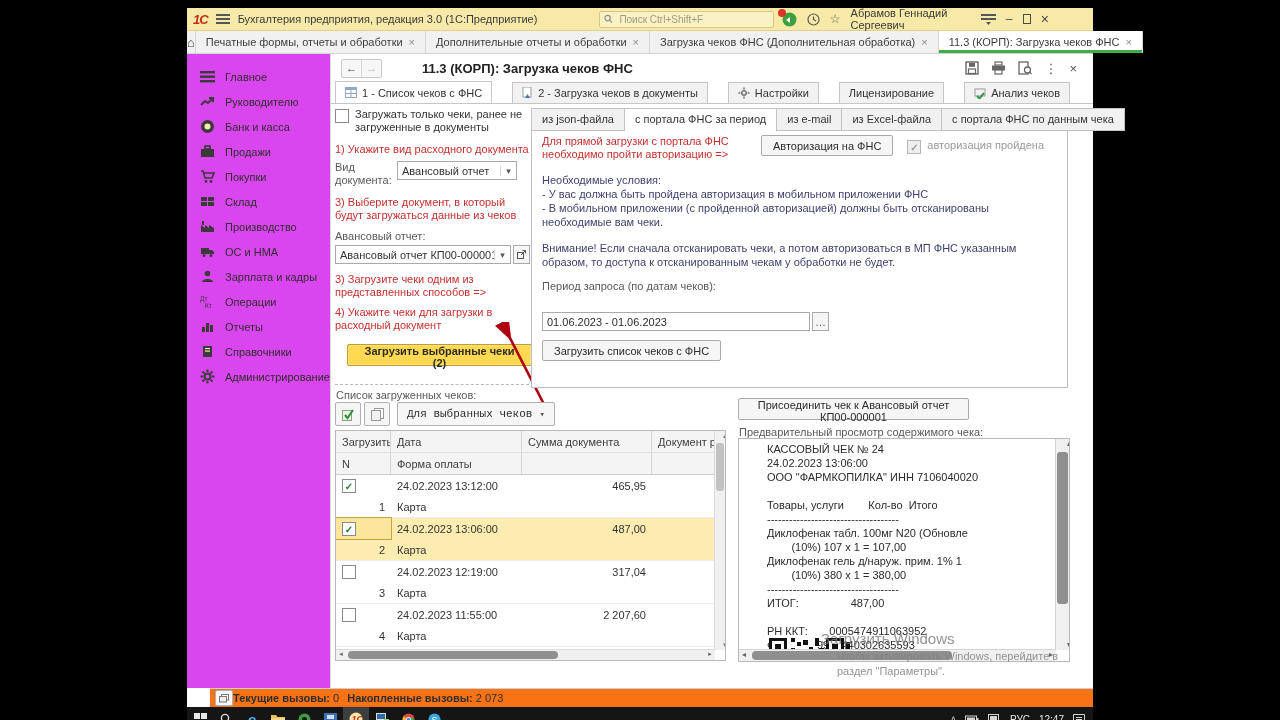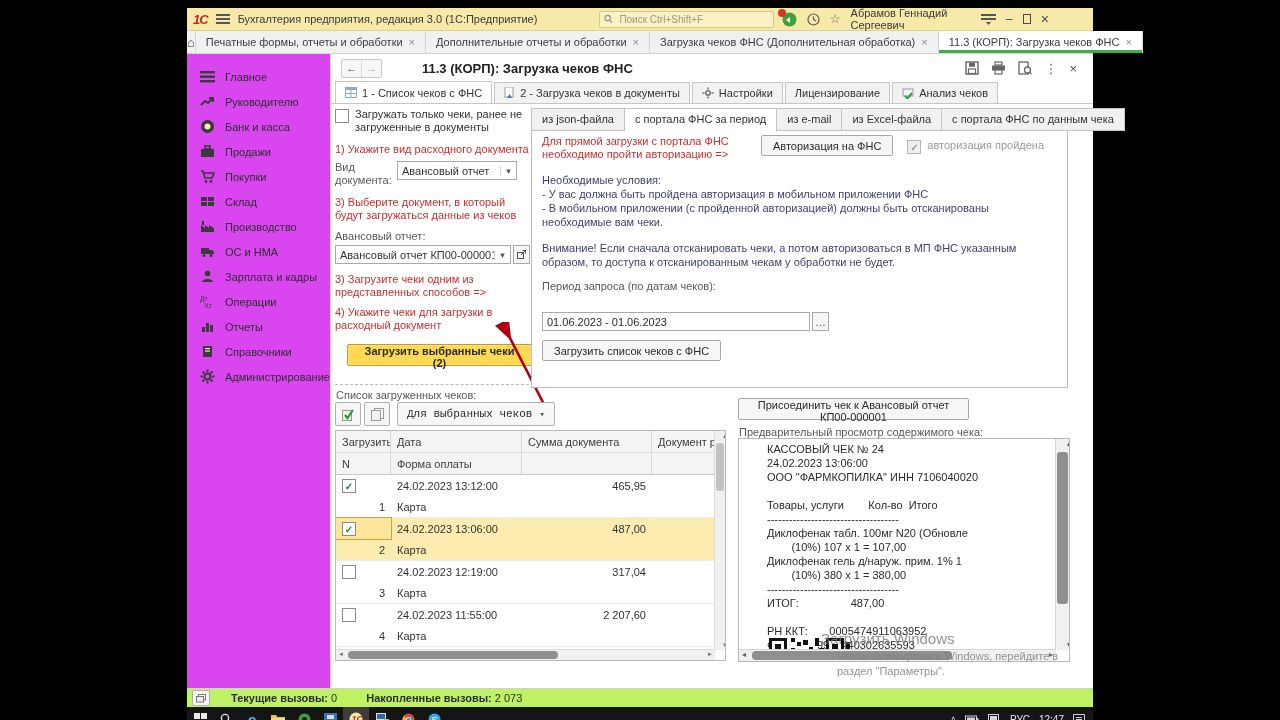--- a/index.html
+++ b/index.html
@@ -31,21 +31,21 @@
   .side-item svg{flex:0 0 15px;}
   .main{flex:1;background:#fff;border-left:1px solid #d8d8d8;display:flex;flex-direction:column;position:relative;}
   
   .form-header{height:28px;display:flex;align-items:center;}
   .navbtns{display:flex;margin-left:10px;border:1px solid #c9c9c9;border-radius:2px;background:#f7f7f7;}
   .navbtn{width:19px;height:17px;display:flex;align-items:center;justify-content:center;color:#444;}
   .navbtn.fwd{color:#b5b5b5;border-left:1px solid #d9d9d9;}
   .form-title{font-size:13px;font-weight:bold;color:#222;margin-left:40px;white-space:nowrap;}
   .fh-icons{margin-left:auto;display:flex;align-items:center;gap:12px;margin-right:16px;color:#555;}
   
-  .form-tabs{height:21px;display:flex;margin-left:4px;gap:2px;align-items:flex-end;}
+  .form-tabs{height:21px;display:flex;margin-left:4px;gap:20px;align-items:flex-end;}
   .ftab{display:flex;align-items:center;gap:5px;padding:0 9px;height:20px;line-height:20px;background:#f2f2f2;border:1px solid #c6c6c6;border-bottom:none;color:#333;white-space:nowrap;}
   .ftab.active{background:#fff;height:21px;position:relative;z-index:2;}
   .content{flex:1;position:relative;border-top:1px solid #c6c6c6;}
   
   .left-col{position:absolute;left:4px;top:2px;width:197px;}
   .chkrow{display:flex;gap:6px;margin-top:2px;}
   .chk{width:12px;height:12px;border:1px solid #8a8a8a;background:#fff;flex:0 0 12px;margin-top:1px;
        display:flex;align-items:center;justify-content:center;font-size:10px;font-weight:bold;color:#1f7a28;}
   .chk.dis{background:#eee;color:#9a9a9a;border-color:#b5b5b5;}
   .red{color:#c62f2f;}
@@ -97,21 +97,21 @@
   .attach-btn{position:absolute;left:407px;top:294px;width:231px;height:22px;}
   .preview-label{position:absolute;left:408px;top:322px;color:#595959;}
   .receipt-box{position:absolute;left:407px;top:334px;width:332px;height:224px;border:1px solid #b9b9b9;box-sizing:border-box;background:#fff;overflow:hidden;}
   .receipt-pre{position:absolute;left:28px;top:3px;margin:0;font-family:"Liberation Sans",sans-serif;font-size:11px;line-height:14px;color:#2b2b2b;white-space:pre;}
   .r-vscroll{position:absolute;right:0;top:0;bottom:11px;width:13px;background:#f0f0f0;border-left:1px solid #d5d5d5;font-size:7px;color:#666;text-align:center;}
   .r-hscroll{position:absolute;left:0;right:13px;bottom:0;height:11px;background:#f0f0f0;border-top:1px solid #d5d5d5;font-size:7px;color:#666;}
   .watermark{position:absolute;left:490px;top:526px;color:rgba(128,128,128,.85);pointer-events:none;}
   .wm1{font-size:15px;}
   .wm2{font-size:11px;margin-top:3px;margin-left:16px;}
   
-  .statusbar{height:18px;background:#bef264;border-top:1px solid #cfcfcf;display:flex;align-items:center;gap:21px;padding-left:5px;color:#2e2e2e;}
+  .statusbar{height:18px;background:#f97316;border-top:1px solid #cfcfcf;display:flex;align-items:center;gap:0;padding-left:5px;color:#2e2e2e;margin-left:23px;}
   .statusbar b{font-weight:bold;}
   .taskbar{height:24px;background:#151515;display:flex;align-items:center;color:#e8e8e8;}
   .tb-ico{width:26px;height:24px;display:flex;align-items:center;justify-content:center;position:relative;}
   .tb-ico.run::after{content:"";position:absolute;bottom:0;left:4px;right:4px;height:2px;background:#76b9ed;}
   .tb-ico.activeapp{background:#3d3d3d;}
   .tray{margin-left:auto;display:flex;align-items:center;gap:9px;padding-right:8px;font-size:10px;}
   svg{display:block;}
 </style>
 </head>
 <body>

